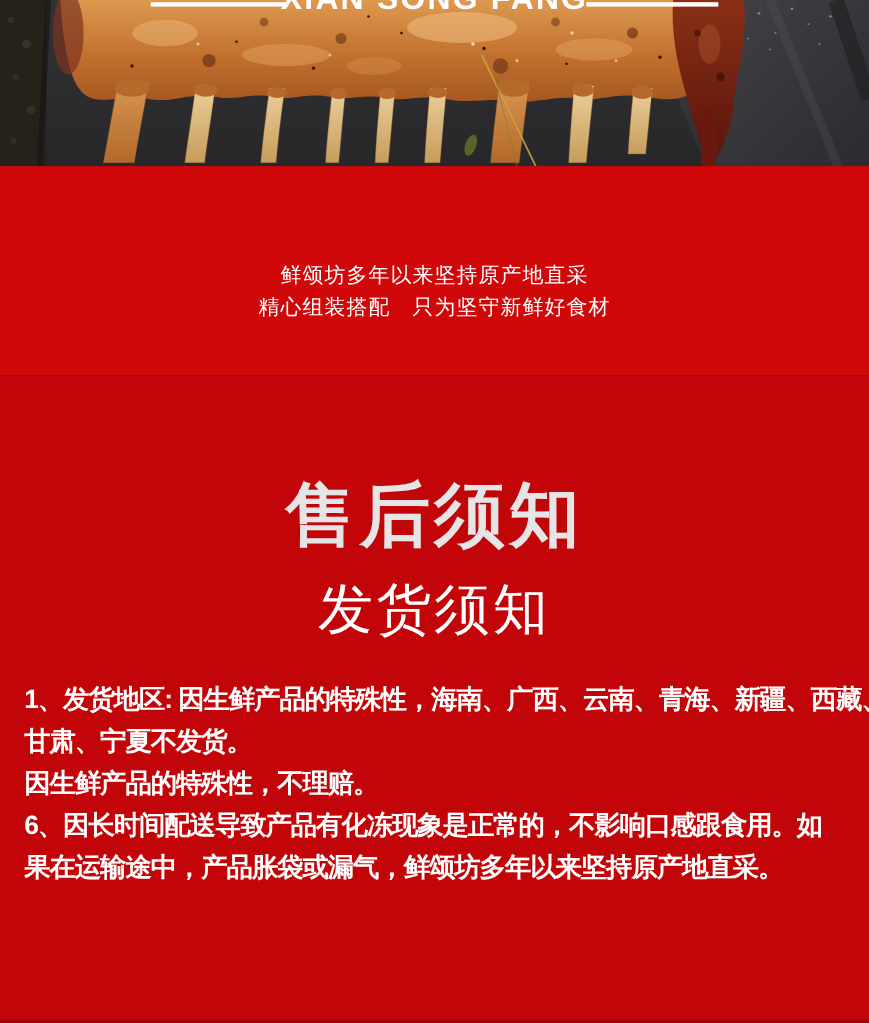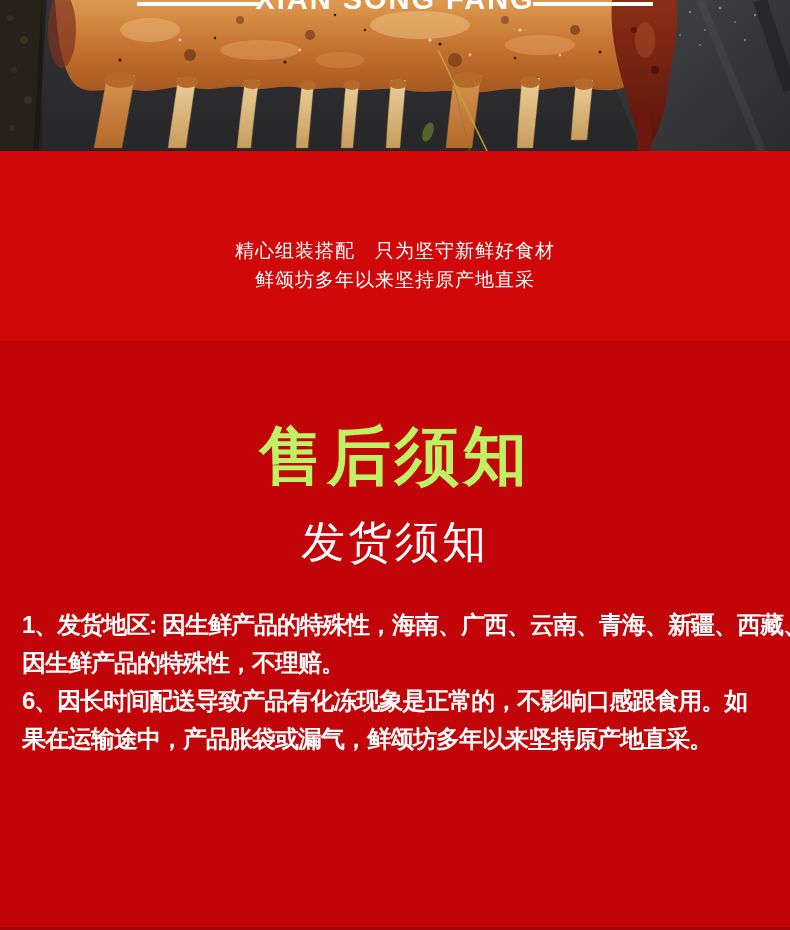--- a/index.html
+++ b/index.html
@@ -56,30 +56,30 @@
   }
   
   .notice{
     width:790px;
     box-sizing:border-box;
     padding-top:78px;
     background:#c20508;
     text-align:center;
   }
   .notice-title{
-    margin:4px;
+    margin:16px;
     font-size:64px;
     line-height:64px;
     font-weight:800;
     letter-spacing:4px;
-    color:#bef264;
+    color:#e5e5e5;
   }
   .notice-subtitle{
     margin:34px 0 0 0;
-    font-size:44px;
+    font-size:50px;
     line-height:40px;
     font-weight:500;
     letter-spacing:3px;
     color:#ffffff;
   }
   .notice-body{
     margin-top:44px;
     padding:0 0 0 22px;
     text-align:left;
   }
@@ -230,29 +230,30 @@
         <ellipse cx="428" cy="132" rx="5" ry="10" fill="#57652c" transform="rotate(20 428 132)"></ellipse>
       </g>
     </svg>
 
     <div class="brand-line left"></div>
     <div class="brand-line right"></div>
     <div class="brand">XIAN SONG FANG</div>
   </section>
 
   <section class="band">
+    <p>鲜颂坊多年以来坚持原产地直采</p>
     <p>精心组装搭配　只为坚守新鲜好食材</p>
-    <p>鲜颂坊多年以来坚持原产地直采</p>
   </section>
 
   <section class="notice">
     <h1 class="notice-title">售后须知</h1>
     <h2 class="notice-subtitle">发货须知</h2>
     <div class="notice-body">
       <div class="bline">1、发货地区: 因生鲜产品的特殊性，海南、广西、云南、青海、新疆、西藏、</div>
+      <div class="bline">甘肃、宁夏不发货。</div>
       <div class="bline">因生鲜产品的特殊性，不理赔。</div>
       <div class="bline">6、因长时间配送导致产品有化冻现象是正常的，不影响口感跟食用。如</div>
       <div class="bline">果在运输途中，产品胀袋或漏气，鲜颂坊多年以来坚持原产地直采。</div>
     </div>
   </section>
 
   <div class="bottom-seam"></div>
 </div>
 
 </body></html>

